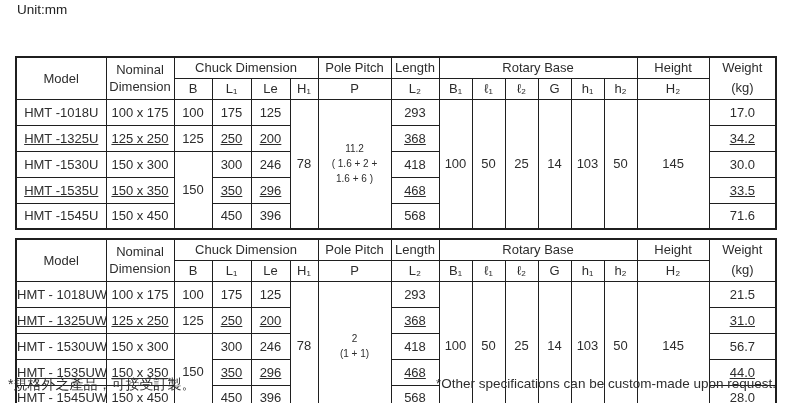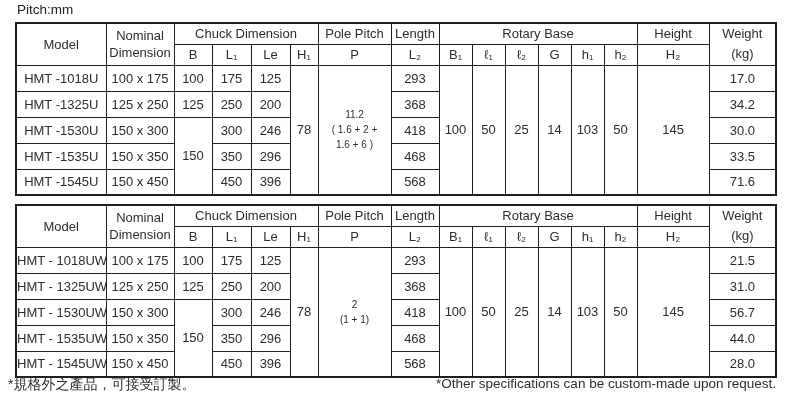--- a/index.html
+++ b/index.html
@@ -10,52 +10,52 @@
   body{
     width:789px;height:403px;background:var(--page);
     font-family:"Liberation Sans","DejaVu Sans",sans-serif;
     color:var(--text);
   }
   .page{position:relative;width:789px;height:403px;overflow:hidden;}
   .unit{position:absolute;left:17px;top:2px;font-size:13.5px;color:#222;}
   table.spec{
     border-collapse:collapse;table-layout:fixed;width:760px;
     border:2px solid var(--border);
-    position:absolute;left:15px;
+    position:absolute;left:15px;margin-top:34px;
   }
   table.spec.t0{top:22px;}
   table.spec.t1{top:204px;}
   table.spec td{
     border:1px solid var(--border);
     text-align:center;vertical-align:middle;
     padding:0;font-size:13px;color:var(--text);
     overflow:hidden;white-space:nowrap;background:#fff;
   }
   table.spec thead tr{height:21px;}
   table.spec tbody tr{height:26px;}
   td.hd{background:var(--header);}
   td.tb{background:var(--blue);}
-  td.tp{background:var(--pink);}
+  td.tp{background:var(--pink);text-decoration:underline;}
   td.wb{border-left:2px solid var(--border);}
   td.two div{line-height:17px;}
   td.two.wide div{line-height:20px;}
   td.pole div{line-height:15px;font-size:10px;}
   .foot{
     position:absolute;left:8px;top:376px;width:768px;
     display:flex;justify-content:space-between;align-items:flex-start;
     font-size:13.5px;color:#2e2e2e;text-align:right;
   }
   .foot .zh{font-size:14px;}
 </style>
 </head>
 <body>
 
 <div class="page">
 
-  <div class="unit">Pitch:mm</div>
+  <div class="unit">Unit:mm</div>
 
   <table class="spec t0">
     <colgroup>
       <col style="width:90px">
         <col style="width:68px">
         <col style="width:38px">
         <col style="width:39px">
       <col style="width:39px">
         <col style="width:28px">
         <col style="width:73px">

